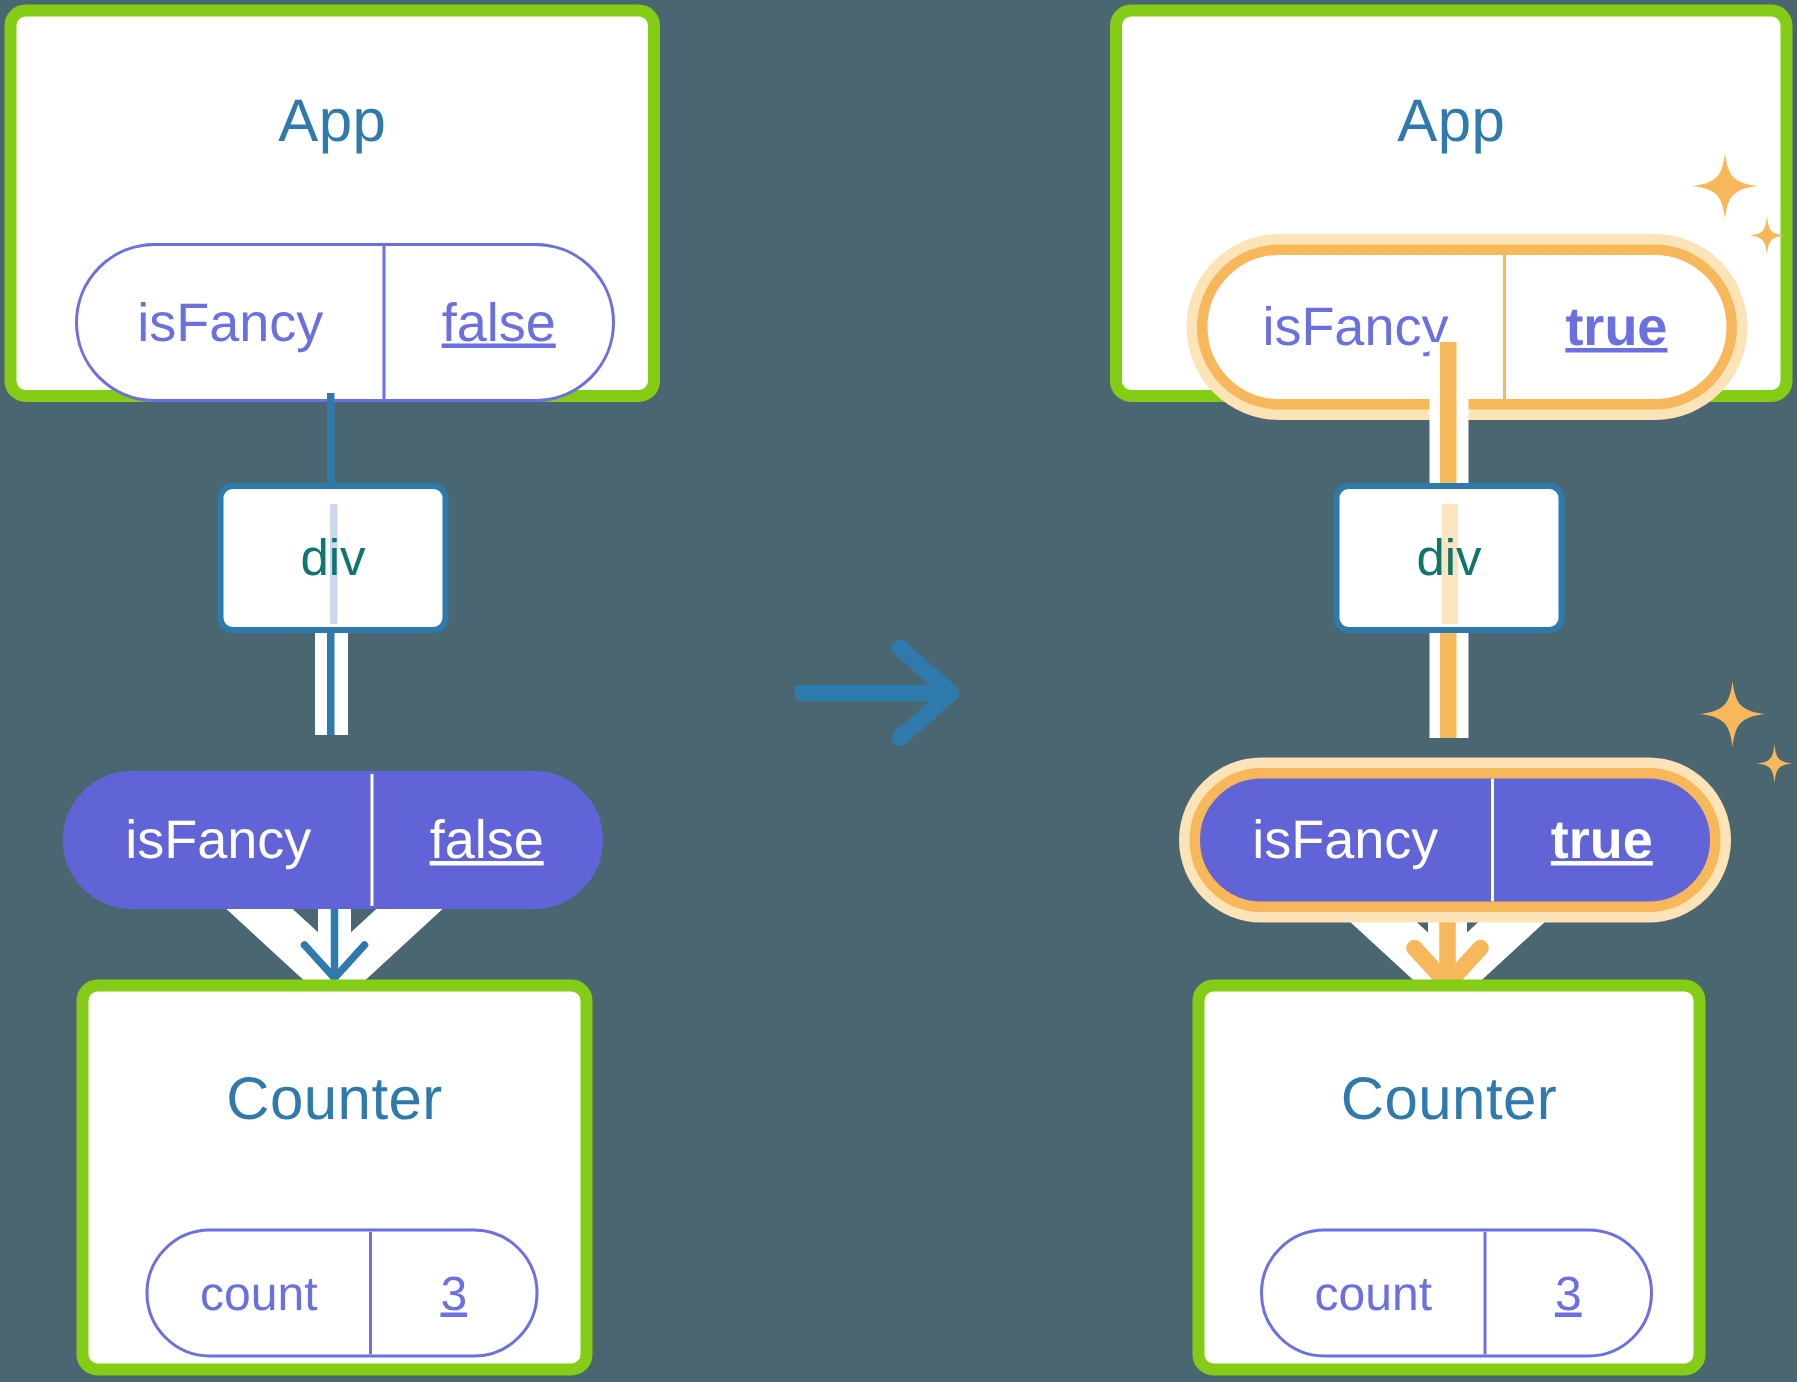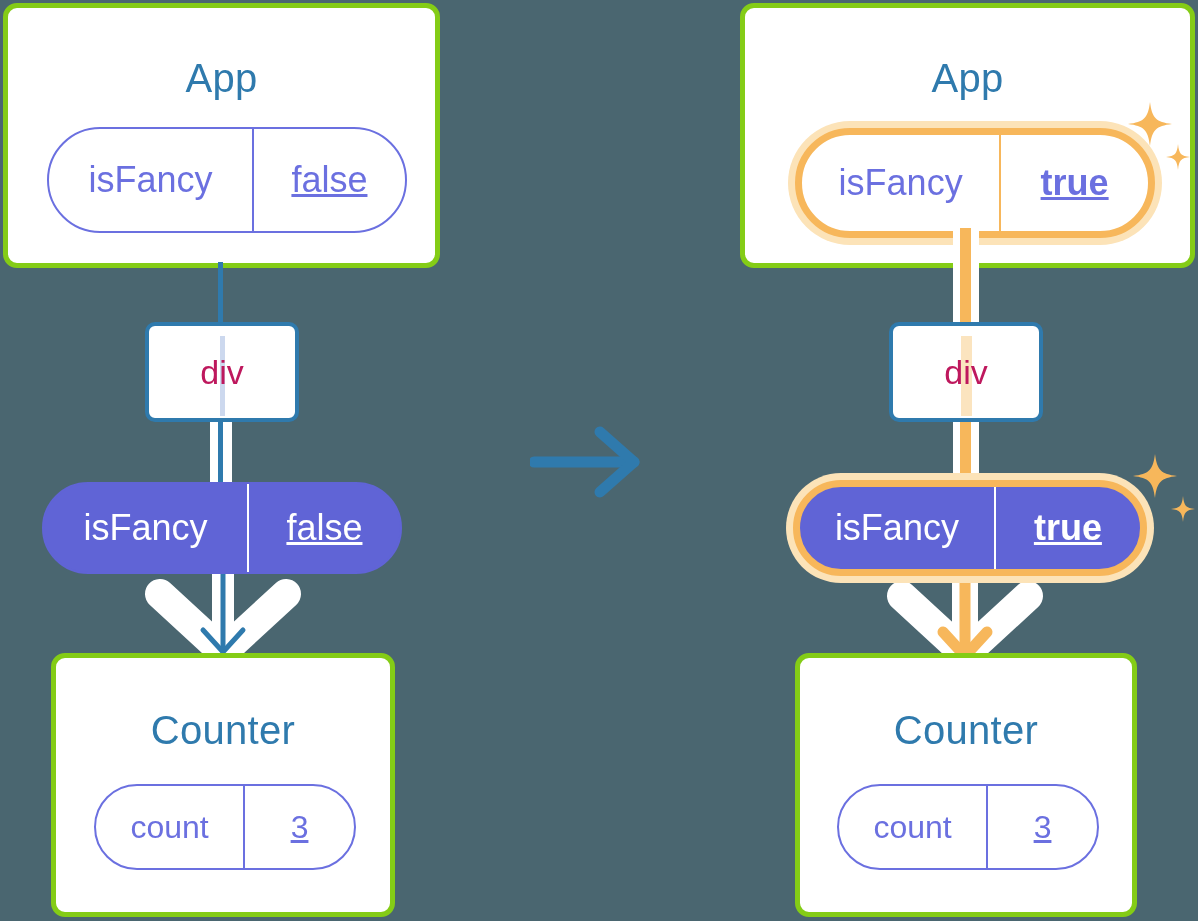--- a/index.html
+++ b/index.html
@@ -8,53 +8,54 @@
     background:#4a6670;
     font-family:"Liberation Sans","DejaVu Sans",sans-serif;
     overflow:hidden;
   }
   #stage{position:relative;width:1198px;height:921px;}
 
   
   .panel{
     position:absolute;
     background:#ffffff;
-    border:5px solid #84cc16;
+    border:8px solid #84cc16;
     border-radius:14px;
     box-sizing:border-box;
   }
   .panel-title{
     position:absolute;
     left:0;right:0;
     text-align:center;
     color:#2f7aad;
     font-size:40px;
     letter-spacing:.3px;
     white-space:nowrap;
   }
   .divbox{
     position:absolute;
     background:#ffffff;
     border:4px solid #2f7aad;
     border-radius:10px;
     box-sizing:border-box;
     display:flex;align-items:center;justify-content:center;
-    color:#be185d;
+    color:#0f766e;
     font-size:34px;
   }
   .divbox span{position:relative;z-index:3;}
 
   
   .pill{
     position:absolute;
     box-sizing:border-box;
     display:flex;
     align-items:stretch;
     border-radius:999px;
     overflow:hidden;
+    margin-top:32px;
   }
   .pill .cell{
     display:flex;align-items:center;justify-content:center;
     font-size:36px;
     white-space:nowrap;
   }
   .pill .cell.k{flex:0 0 57%;}
   .pill .cell.v{flex:1 1 auto;text-decoration:underline;}
 
   

